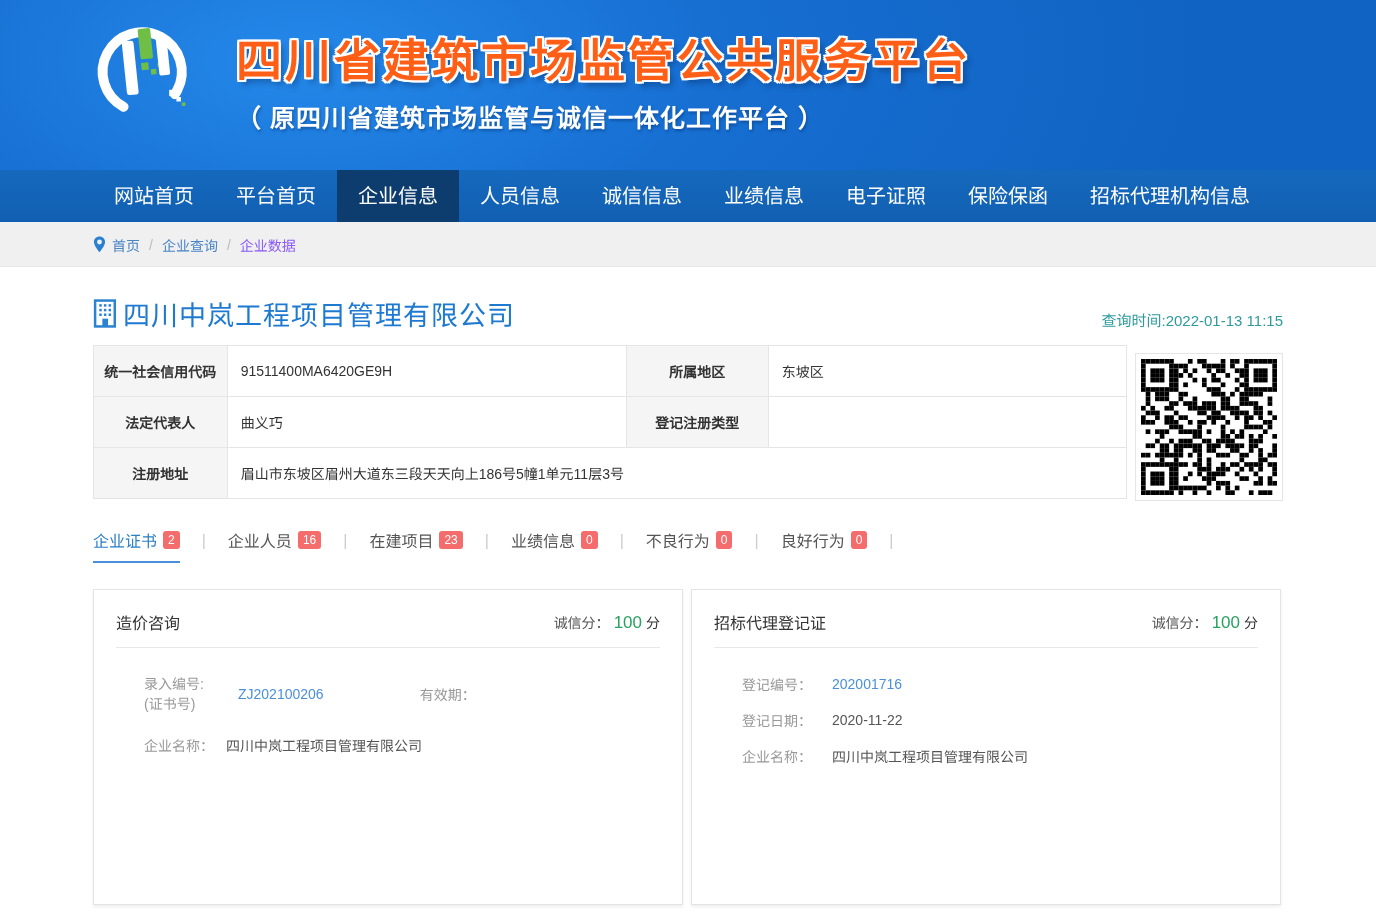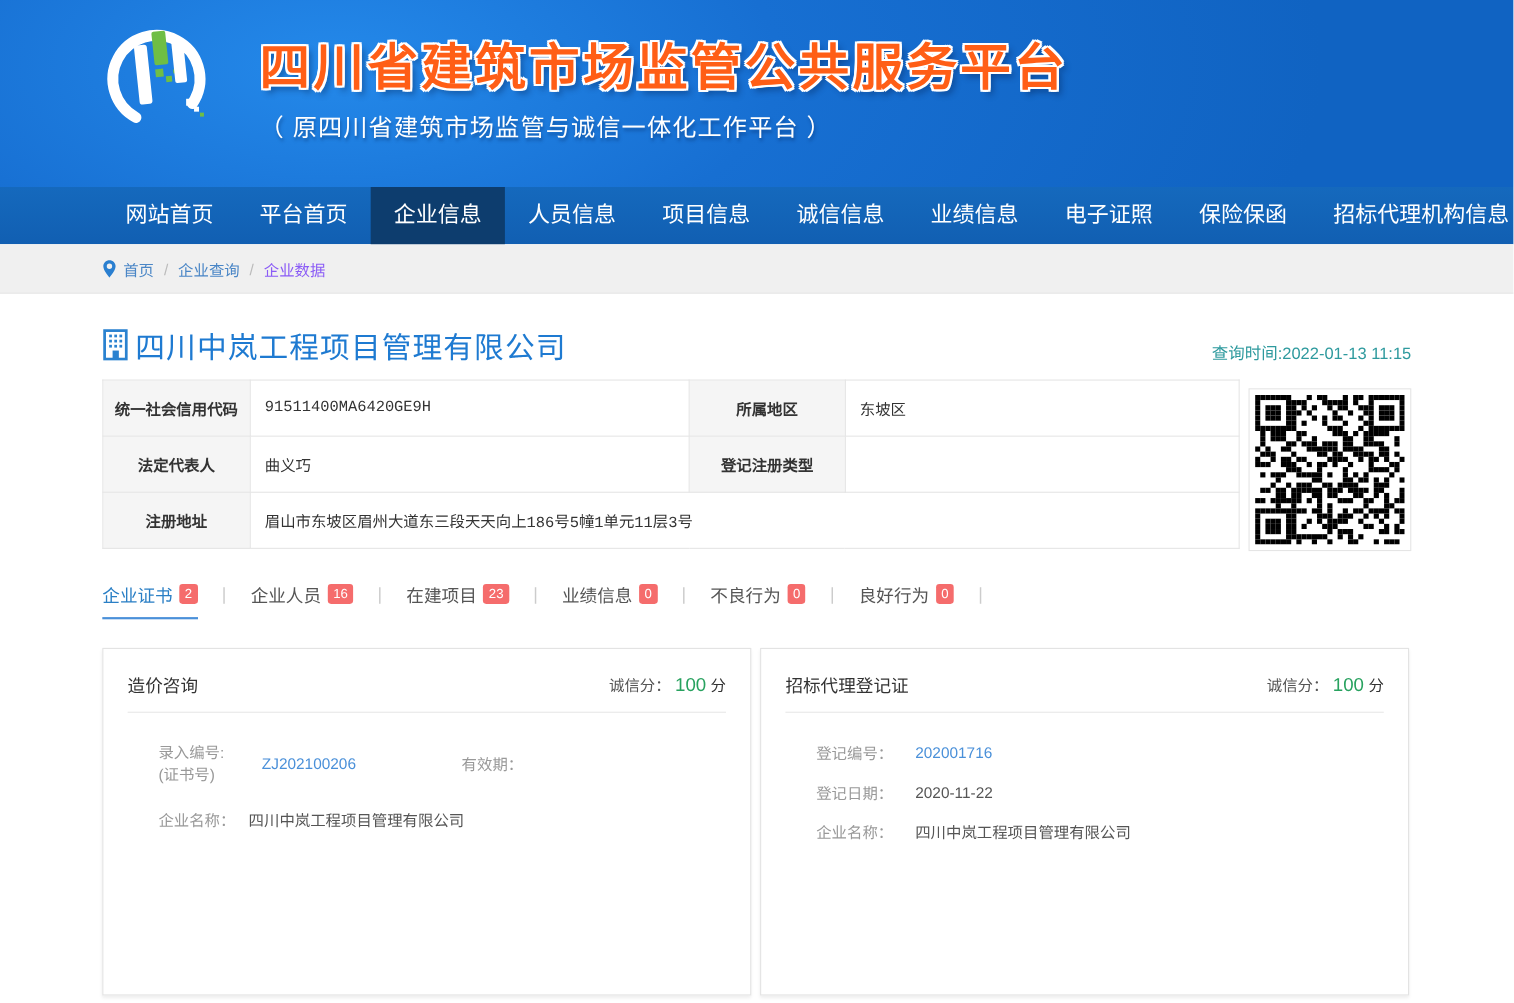--- a/index.html
+++ b/index.html
@@ -19,21 +19,21 @@
   .logo { width:108px; height:108px; flex:0 0 auto; margin-top:2px; }
   .header-titles { margin-left:38px; padding-top:10px; }
   .site-title {
     font-size:46px; font-weight:bold; color:#ff5e16; letter-spacing:3px;
     text-shadow:
       -2px -2px 0 #fff, 2px -2px 0 #fff, -2px 2px 0 #fff, 2px 2px 0 #fff,
       0 -2px 0 #fff, 0 2px 0 #fff, -2px 0 0 #fff, 2px 0 0 #fff,
       4px 5px 6px rgba(0,30,80,.45);
   }
   .site-subtitle {
-    margin-top:8px; font-size:22px; font-weight:normal; color:#ffffff; letter-spacing:1px;
+    margin-top:8px; font-size:25px; font-weight:bold; color:#ffffff; letter-spacing:1px;
     text-shadow:1px 2px 3px rgba(0,30,80,.4);
   }
 
   
   .main-nav { height:52px; background:linear-gradient(#1569bd,#115fb2); }
   .nav-inner { width:1190px; margin:0 auto; display:flex; height:52px; }
   .nav-item {
     color:#fff; font-size:20px; line-height:52px; padding:0 21px;
     cursor:pointer; white-space:nowrap;
   }
@@ -55,21 +55,21 @@
   .building-icon { width:27px; height:29px; margin-right:3px; flex:0 0 auto; }
   .company-name { font-size:27px; font-weight:normal; color:#1e7ad1; letter-spacing:1px; }
   .query-time { font-size:15px; color:#2e9a9e; padding-bottom:3px; }
 
   .info-section { display:flex; margin-top:12px; align-items:flex-start; }
   .info-table { flex:1 1 auto; border-collapse:collapse; width:1042px; }
   .info-table td { border:1px solid #e5e5e5; height:51px; font-size:14px; }
   .info-table .lbl {
     background:#f5f5f5; text-align:center; font-weight:bold; color:#333;
   }
-  .info-table .val { padding-left:13px; color:#333;font-family:Liberation Mono, monospace; }
+  .info-table .val { padding-left:13px; color:#333; }
   .c1 { width:135px; } .c2 { width:402px; } .c3 { width:143px; } .c4 { width:362px; }
   .qr-box {
     width:148px; height:148px; margin-left:8px; margin-top:8px;
     border:1px solid #e5e5e5; background:#fff;
     display:flex; align-items:center; justify-content:center; flex:0 0 auto;
   }
   .qr-box svg { width:136px; height:136px; }
 
   
   .tabs-row { display:flex; align-items:center; margin-top:27px; font-size:16px; }
@@ -132,21 +132,20 @@
     <div class="site-subtitle">（ 原四川省建筑市场监管与诚信一体化工作平台 ）</div>
   </div>
 </header>
 
 <nav class="main-nav">
   <div class="nav-inner">
     <div class="nav-item">网站首页</div>
     <div class="nav-item">平台首页</div>
     <div class="nav-item active">企业信息</div>
     <div class="nav-item">人员信息</div>
-    <div class="nav-item">项目信息</div>
     <div class="nav-item">诚信信息</div>
     <div class="nav-item">业绩信息</div>
     <div class="nav-item">电子证照</div>
     <div class="nav-item">保险保函</div>
     <div class="nav-item">招标代理机构信息</div>
   </div>
 </nav>
 
 <div class="crumb-bar">
   <div class="crumb-inner">

